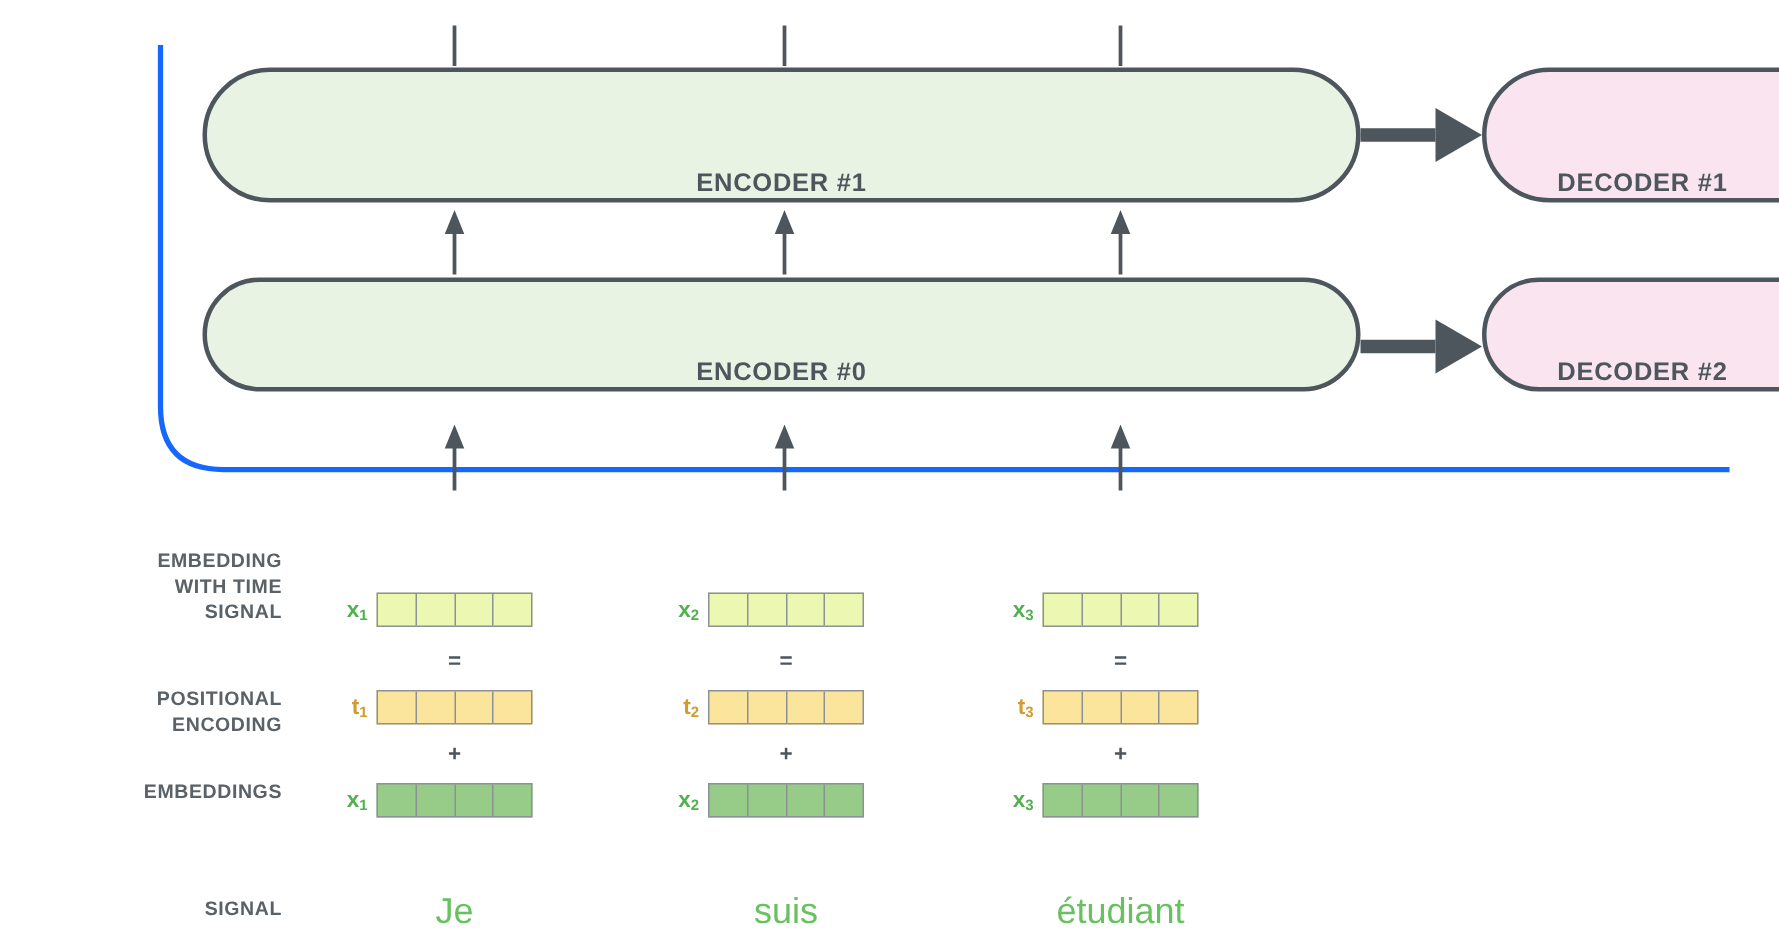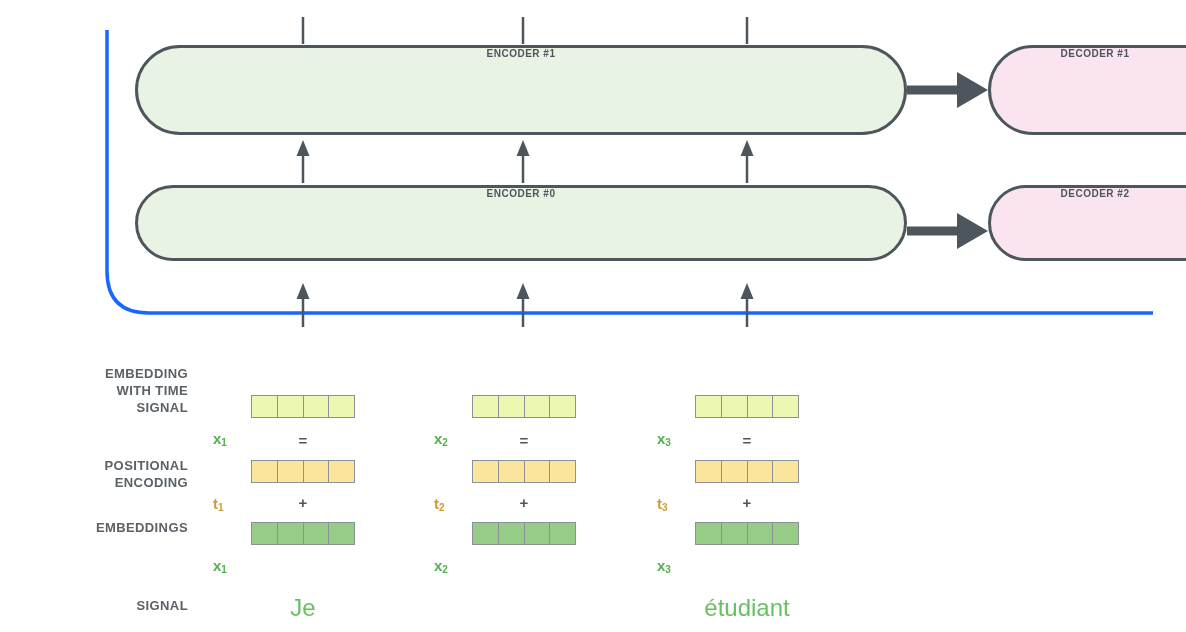--- a/index.html
+++ b/index.html
@@ -26,24 +26,24 @@
   .arrow-line { stroke: var(--ink); stroke-width: 2.5; fill: none; }
   .arrow-head { fill: var(--ink); stroke: none; }
   .thick-line { stroke: var(--ink); stroke-width: 9; fill: none; }
 
   .block {
     position: absolute;
     box-sizing: border-box;
     border: 3px solid var(--ink);
     border-radius: 46px;
     display: flex;
-    align-items: flex-start;
+    align-items: flex-end;
     justify-content: center;
     color: var(--ink);
-    font-size: 10px;
+    font-size: 17px;
     font-weight: 700;
     letter-spacing: 0.5px;
   }
   .encoder { background: var(--encoder-fill); left: 135px; width: 772px; }
   .decoder { background: var(--decoder-fill); left: 988px; width: 260px; padding-right: 46px; }
   .tier1 { top: 45px; height: 90px; }
   .tier0 { top: 185px; height: 76px; }
 
   .side-label {
     position: absolute;
@@ -85,24 +85,23 @@
   .r1 { top: 5px;  background: var(--vec-time-signal); }
   .r2 { top: 70px; background: var(--vec-positional); }
   .r3 { top: 132px; background: var(--vec-embedding); }
 
   .vlabel {
     position: absolute;
     left: 0;
     width: 32px;
     height: 23px;
     line-height: 23px;
-    text-align: left;
+    text-align: right;
     font-size: 15px;
     font-weight: 700;
-    margin-top: 32px;
   }
   .vl-1 { top: 5px; }
   .vl-2 { top: 70px; }
   .vl-3 { top: 132px; }
   .green-lab { color: var(--x-label-green); }
   .gold-lab  { color: var(--t-label-gold); }
   .sub { font-size: 10px; vertical-align: -2px; }
 
   .op {
     position: absolute;
@@ -231,20 +230,21 @@
         <i></i>
       </div>
     <div class="op op-pl">+</div>
     <span class="vlabel vl-3 green-lab"><span>x</span><span class="sub">2</span></span>
     <div class="vec r3">
         <i></i>
         <i></i>
         <i></i>
         <i></i>
       </div>
+    <div class="word">suis</div>
   </div>
 
   <div class="col col-3">
     <span class="vlabel vl-1 green-lab"><span>x</span><span class="sub">3</span></span>
     <div class="vec r1">
         <i></i>
         <i></i>
         <i></i>
         <i></i>
       </div>

